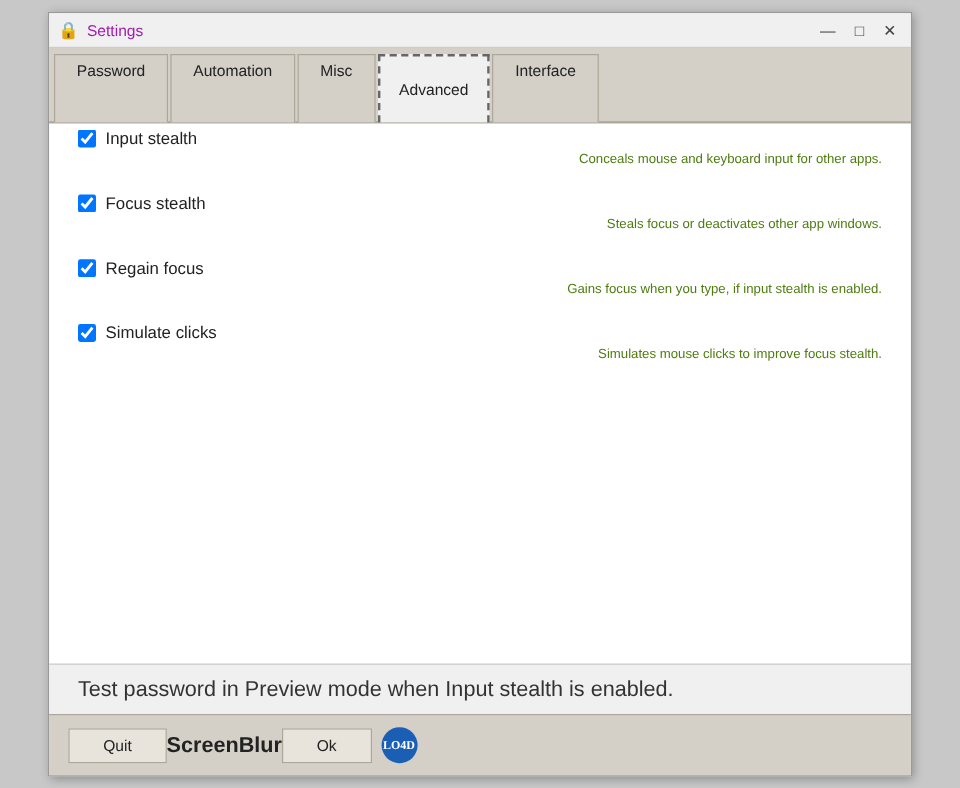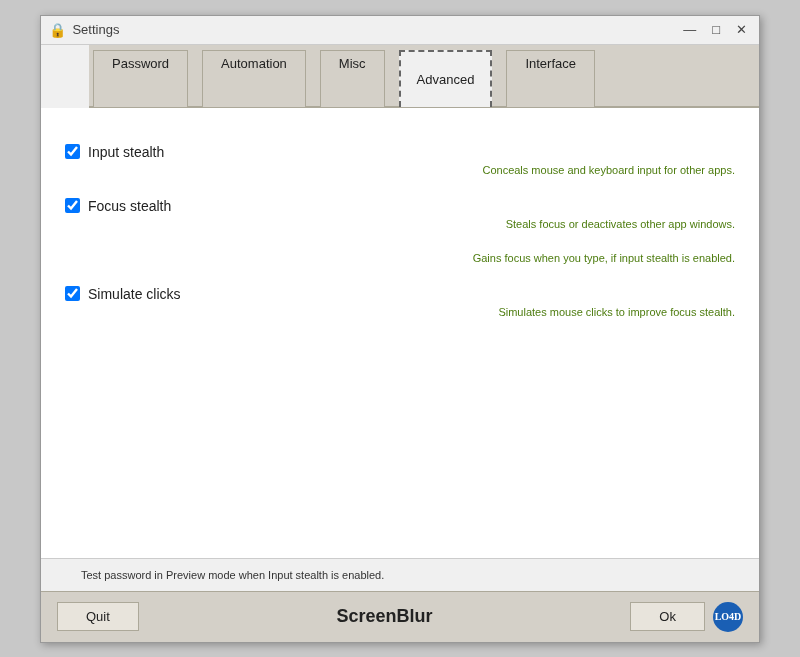--- a/index.html
+++ b/index.html
@@ -40,21 +40,21 @@
       align-items: center;
       gap: 6px;
     }
 
     .title-bar-icon {
       font-size: 14px;
     }
 
     .title-bar-title {
       font-size: 13px;
-      color: #404040;
+      color: #a21caf;
     }
 
     .title-bar-controls {
       display: flex;
       gap: 8px;
       align-items: center;
     }
 
     .title-bar-btn {
       font-size: 13px;
@@ -65,22 +65,21 @@
       border: none;
       font-family: inherit;
     }
 
     
     .tabs {
       display: flex;
       background: #d4d0c8;
       padding: 4px 4px 0 4px;
       border-bottom: 2px solid #aca899;
-      gap: 14px;
-      margin-left: 48px;
+      gap: 2px;
     }
 
     .tab {
       padding: 5px 18px;
       font-size: 13px;
       background: #d4d0c8;
       border: 1px solid #aca899;
       border-bottom: none;
       cursor: pointer;
       color: #222;
@@ -93,21 +92,21 @@
       border: 2px dashed #666;
       border-bottom: none;
       font-weight: normal;
       z-index: 1;
       padding: 20px 16px;
     }
 
     
     .content {
       background: #ffffff;
-      padding: 36px 24px;
+      padding: 4px 24px;
       min-height: 450px;
     }
 
     .setting-group {
       margin-bottom: 22px;
     }
 
     .setting-label {
       display: flex;
       align-items: center;
@@ -127,32 +126,31 @@
       font-size: 11px;
       color: #4d7c0f;
       margin-left: 24px;
       text-align: right;
     }
 
     
     .info-bar {
       background: #f0f0f0;
       border-top: 1px solid #ccc;
-      padding: 10px 40px;
-      font-size: 11px;
+      padding: 10px 24px;
+      font-size: 18px;
       color: #333;
     }
 
     
     .footer {
       background: #d4d0c8;
       padding: 10px 16px;
       display: flex;
       align-items: center;
-      justify-content: space-between;
       border-top: 1px solid #aca899;
     }
 
     .footer-btn {
       background: #e8e4dc;
       border: 1px solid #aca899;
       padding: 6px 28px;
       font-size: 13px;
       cursor: pointer;
       font-family: inherit;
@@ -224,20 +222,24 @@
 
     <div class="setting-group">
       <div class="setting-label">
         <input type="checkbox" checked="" style="">
         <span>Focus stealth</span>
       </div>
       <div class="setting-desc">Steals focus or deactivates other app windows.</div>
     </div>
 
     <div class="setting-group">
+      <div class="setting-label">
+        <input type="checkbox" checked="" style="">
+        <span>Regain focus</span>
+      </div>
       <div class="setting-desc">Gains focus when you type, if input stealth is enabled.</div>
     </div>
 
     <div class="setting-group">
       <div class="setting-label">
         <input type="checkbox" checked="" style="">
         <span>Simulate clicks</span>
       </div>
       <div class="setting-desc">Simulates mouse clicks to improve focus stealth.</div>
     </div>

